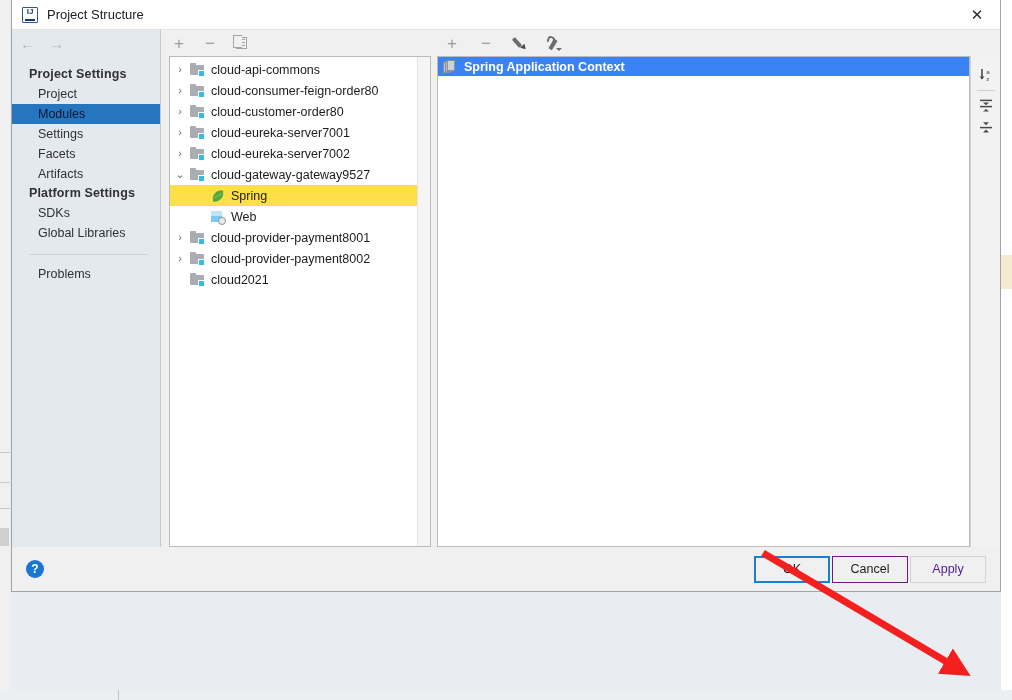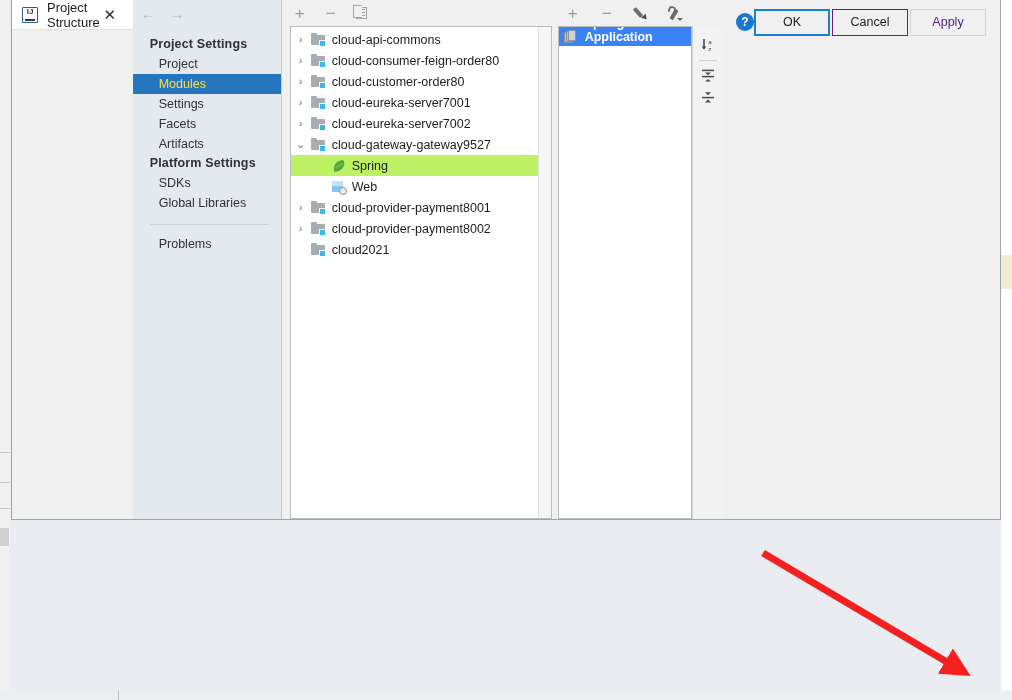--- a/index.html
+++ b/index.html
@@ -19,25 +19,25 @@
   .bg-strip { position: absolute; background: #f2f2f2; border-bottom: 1px solid #c9c9c9; }
   #bg-left-col { position: absolute; left: 0; top: 0; width: 10px; height: 700px; background: #f0f0f0; }
   #bg-bottom { position: absolute; left: 0; top: 690px; width: 1012px; height: 10px; background: #eceff1; }
   #bg-bottom-split { position: absolute; left: 118px; top: 690px; width: 1px; height: 10px; background: #c0c4c8; }
   #bg-tab-hi { position: absolute; left: 0; top: 528px; width: 9px; height: 18px; background: #cfcfcf; }
   #bg-right-doc { position: absolute; left: 1001px; top: 0; width: 11px; height: 690px; background: #ffffff; }
   #bg-right-mark { position: absolute; left: 1001px; top: 255px; width: 11px; height: 34px; background: #f3ecd3; }
 
   
   #dialog {
-    position: absolute; left: 11px; top: 0; width: 990px; height: 520px;
+    position: absolute; left: 11px; top: 0; width: 990px; height: 592px;
     background: #f0f0f0;
     border: 1px solid #a0a4a8;
     border-top: none;
-    display: flex; flex-direction: row;
+    display: flex; flex-direction: column;
   }
 
   
   #titlebar {
     height: 30px; min-height: 30px; background: #ffffff;
     display: flex; align-items: center; position: relative;
     border-bottom: 1px solid #e2e2e2;
   }
   #app-icon {
     width: 16px; height: 16px; margin-left: 10px; margin-right: 9px;
@@ -71,21 +71,21 @@
   #nav-toolbar { height: 26px; display: flex; align-items: center; padding-left: 8px; gap: 14px; }
   .nav-arrow { color: #b6b6b6; font-size: 15px; line-height: 1; cursor: default; }
   #nav-list { padding-top: 9px; }
   .nav-group {
     font-weight: bold; font-size: 12.5px; color: #2f3134;
     padding: 2px 0 3px 17px; letter-spacing: .15px;
   }
   .nav-item {
     font-size: 12.5px; color: #2f3134; padding: 3px 0 3px 26px; cursor: default;
   }
-  .nav-item.selected { background: #2675bf; color: #fde047; }
+  .nav-item.selected { background: #2675bf; color: #0f172a; }
   .nav-sep { height: 1px; background: #cdd3d9; margin: 11px 12px 9px 17px; }
 
   
   #tree-col { width: 270px; min-width: 270px; display: flex; flex-direction: column; background: #f0f0f0; }
   .panel-toolbar { height: 26px; display: flex; align-items: center; padding-left: 9px; gap: 13px; background: #f0f0f0; }
   .tb-icon { width: 18px; height: 18px; display: flex; align-items: center; justify-content: center; cursor: default; }
   .tb-plus, .tb-minus { color: #9a9a9a; font-size: 17px; line-height: 1; }
   .tb-copy {
     width: 11px; height: 12px; border: 1.5px solid #a4a4a4; position: relative; background: #f0f0f0;
   }
@@ -96,21 +96,21 @@
   .tb-copy i { position: absolute; left: 1px; top: 1px; width: 7px; height: 1px; background: #a4a4a4;
     box-shadow: 0 3px 0 #a4a4a4, 0 6px 0 #a4a4a4; }
 
   #tree-wrap {
     flex: 1 1 auto; margin: 0 0 0 8px; background: #ffffff;
     border: 1px solid #b8bcc0; position: relative; overflow: hidden;
     display: flex;
   }
   #tree { flex: 1 1 auto; padding-top: 2px; overflow: hidden; }
   .tree-row { height: 21px; display: flex; align-items: center; cursor: default; font-size: 12.5px; }
-  .tree-row.selected { background: #bef264; text-align: center; }
+  .tree-row.selected { background: #fde047; text-align: center; }
   .twisty {
     width: 20px; min-width: 20px; text-align: center; color: #6e6e6e;
     font-size: 11px; line-height: 1; user-select: none;
   }
   .twisty.none { color: transparent; }
   .tree-indent { width: 20px; min-width: 20px; }
 
   
   .ico { width: 16px; min-width: 16px; height: 16px; margin-right: 5px; position: relative; }
   .ico-module .f-back {

